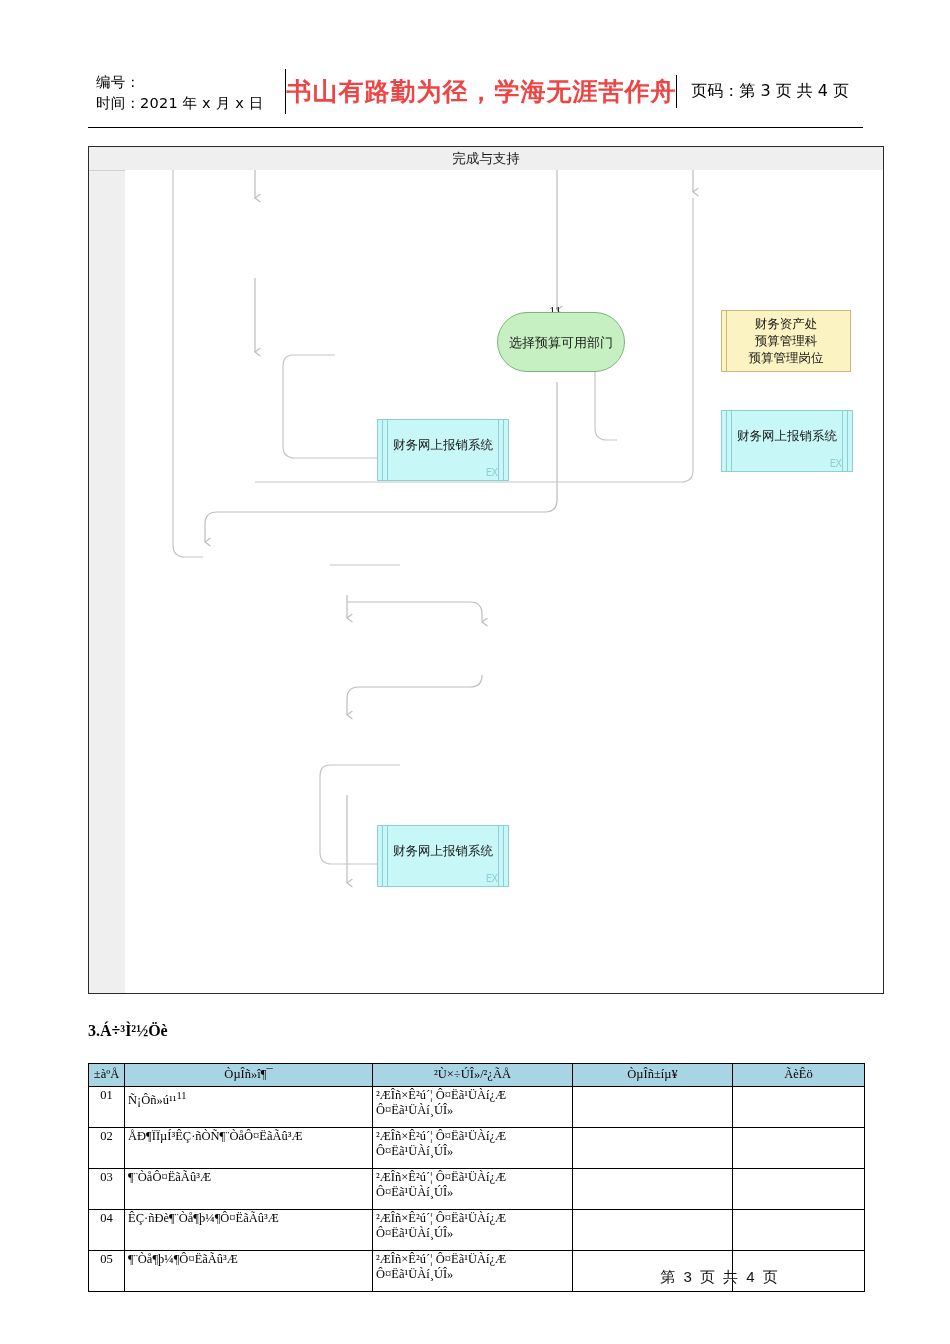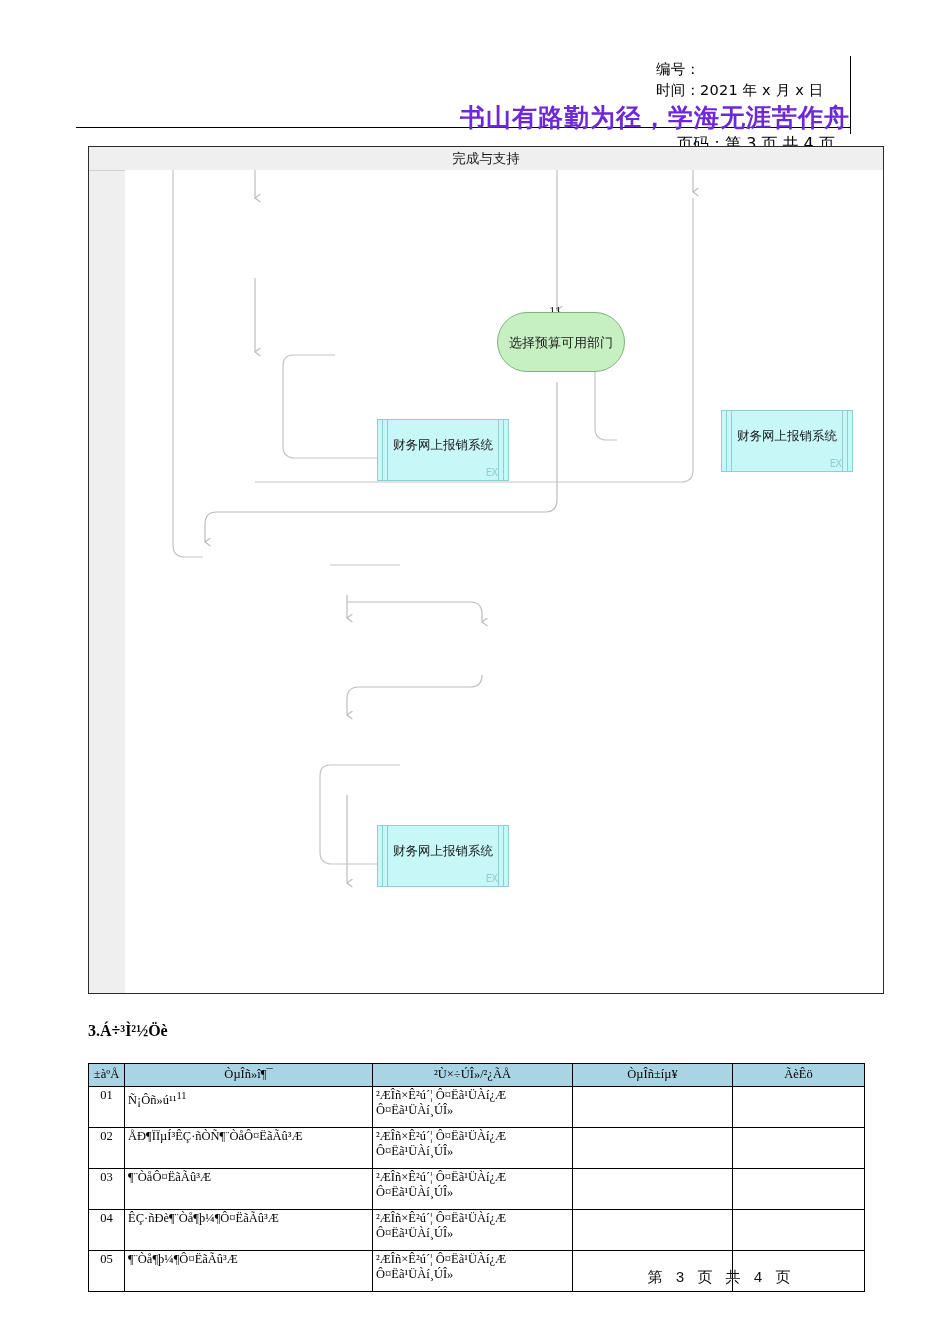--- a/index.html
+++ b/index.html
@@ -12,29 +12,28 @@
     height: 1344px;
     position: relative;
     font-family: "Liberation Serif", "DejaVu Serif", serif;
     color: #000;
     overflow: hidden;
   }
 
   
   #header {
     position: absolute;
-    left: 76px;
+    left: 88px;
     top: 56px;
     width: 775px;
     height: 72px;
     border-bottom: 1.6px solid #000;
     box-sizing: border-box;
     display: flex;
-    align-items: flex-end;
-    flex-direction: column;
+    align-items: center;
   }
   #header-left {
     width: 203px;
     box-sizing: border-box;
     border-right: 1.1px solid #000;
     padding: 3px 0 0 8px;
     display: flex;
     flex-direction: column;
     justify-content: flex-start;
   }
@@ -47,21 +46,21 @@
   }
   #header-center {
     flex: 1;
     box-sizing: border-box;
     border-right: 1.1px solid #000;
     display: flex;
     align-items: center;
     justify-content: center;
   }
   #slogan {
-    color: #6d28d9;
+    color: #ef4444;
     font-family: "Liberation Serif", "DejaVu Serif", serif;
     font-weight: bold;
     font-size: 25px;
     letter-spacing: 1px;
     white-space: nowrap;
   }
   #header-right {
     width: 190px;
     box-sizing: border-box;
     display: flex;
@@ -254,21 +253,21 @@
 
   
   #footer {
     position: absolute;
     left: 0;
     top: 1268px;
     width: 950px;
     text-align: center;
     padding-right: 40px;
     box-sizing: border-box;
-    font-family: Liberation Mono, monospace;
+    font-family: Liberation Sans, sans-serif;
     font-size: 15px;
     letter-spacing: 2px;
     color: #111;
   }
   #footer .fx { padding-left: 530px; }
 </style>
 </head>
 <body>
 
 <div id="header">
@@ -329,20 +328,25 @@
         <path d="M205,595 L275,595" stroke="#c5c5c5"></path>
 
         <path d="M205,595 Q195,595 195,606 L195,682 Q195,694 207,694 L253,694" stroke="#c5c5c5"></path>
       </g>
     </svg>
 
     <div class="step-num" style="left:424px; top:133px;">11</div>
 
     <div class="node node-green" style="left:372px; top:142px; width:128px; height:60px;">选择预算可用部门</div>
 
+    <div class="node node-note" style="left:596px; top:140px; width:130px; height:62px;">
+      <div style="white-space:pre-line; text-align:center;">财务资产处
+预算管理科
+预算管理岗位</div>
+    </div>
 
     <div class="node node-sys" style="left:252px; top:249px; width:132px; height:62px;">
       <span class="sys-bar-l1"></span>
       <span class="sys-bar-l2"></span>
       <span class="sys-bar-r1"></span>
       <span class="sys-bar-r2"></span>
       <div>财务网上报销系统</div>
       <span class="sys-icon">EX</span>
     </div>
 

